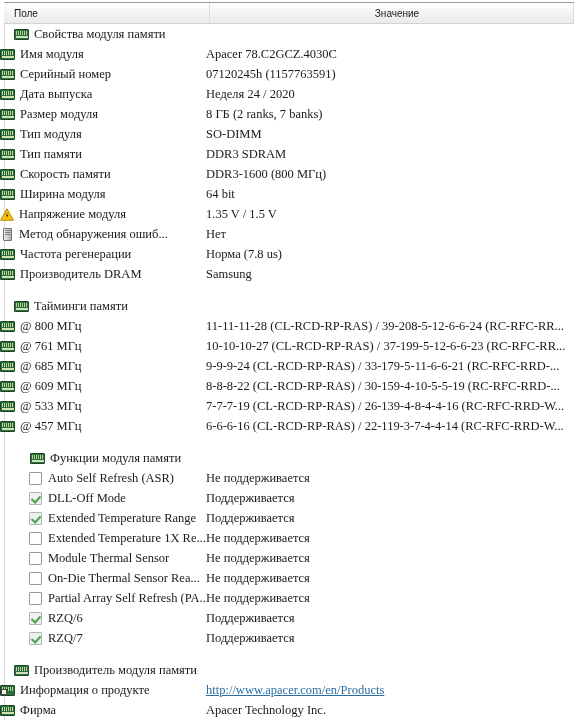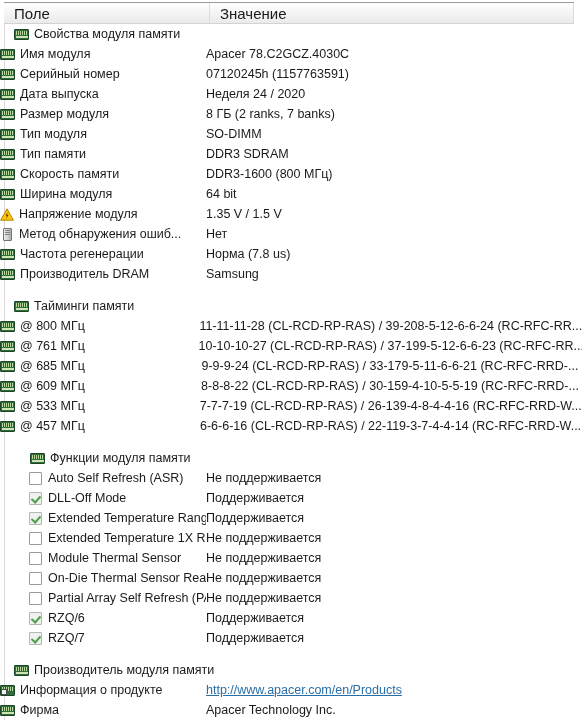--- a/index.html
+++ b/index.html
@@ -32,28 +32,28 @@
     display: flex;
     background: linear-gradient(to bottom, #ffffff 0%, #f5f5f5 45%, #eceaea 100%);
     border-top: 1px solid #9a9a9a;
     border-bottom: 1px solid #d4d2d2;
     box-sizing: border-box;
   }
   .hdr-cell {
     position: relative;
     display: flex;
     align-items: center;
-    font-size: 15px;
+    font-size: 10px;
     color: #1a1a1a;
     padding-left: 10px;
     box-sizing: border-box;
     height: 100%;
   }
   .hdr-cell.field { width: 206px; border-right: 1px solid #dddbdb; }
-  .hdr-cell.value { flex: 1 1 auto; }
+  .hdr-cell.value { flex: 1 1 auto; justify-content: center; }
   .hdr-cell.value::after {
     content: "";
     position: absolute;
     right: 0; top: 0; bottom: 0;
     width: 1px;
     background: #dddbdb;
   }
 
   
   .body-area {
@@ -79,20 +79,21 @@
     top: 0;
     width: 582px;
   }
 
   .row {
     position: relative;
     height: 20px;
     display: flex;
     align-items: center;
     white-space: nowrap;
+    font-family: Liberation Serif, serif;
   }
   .row.gap { height: 12px; }
 
   .cell-field {
     position: relative;
     width: 206px;
     display: flex;
     align-items: center;
     box-sizing: border-box;
     overflow: hidden;

